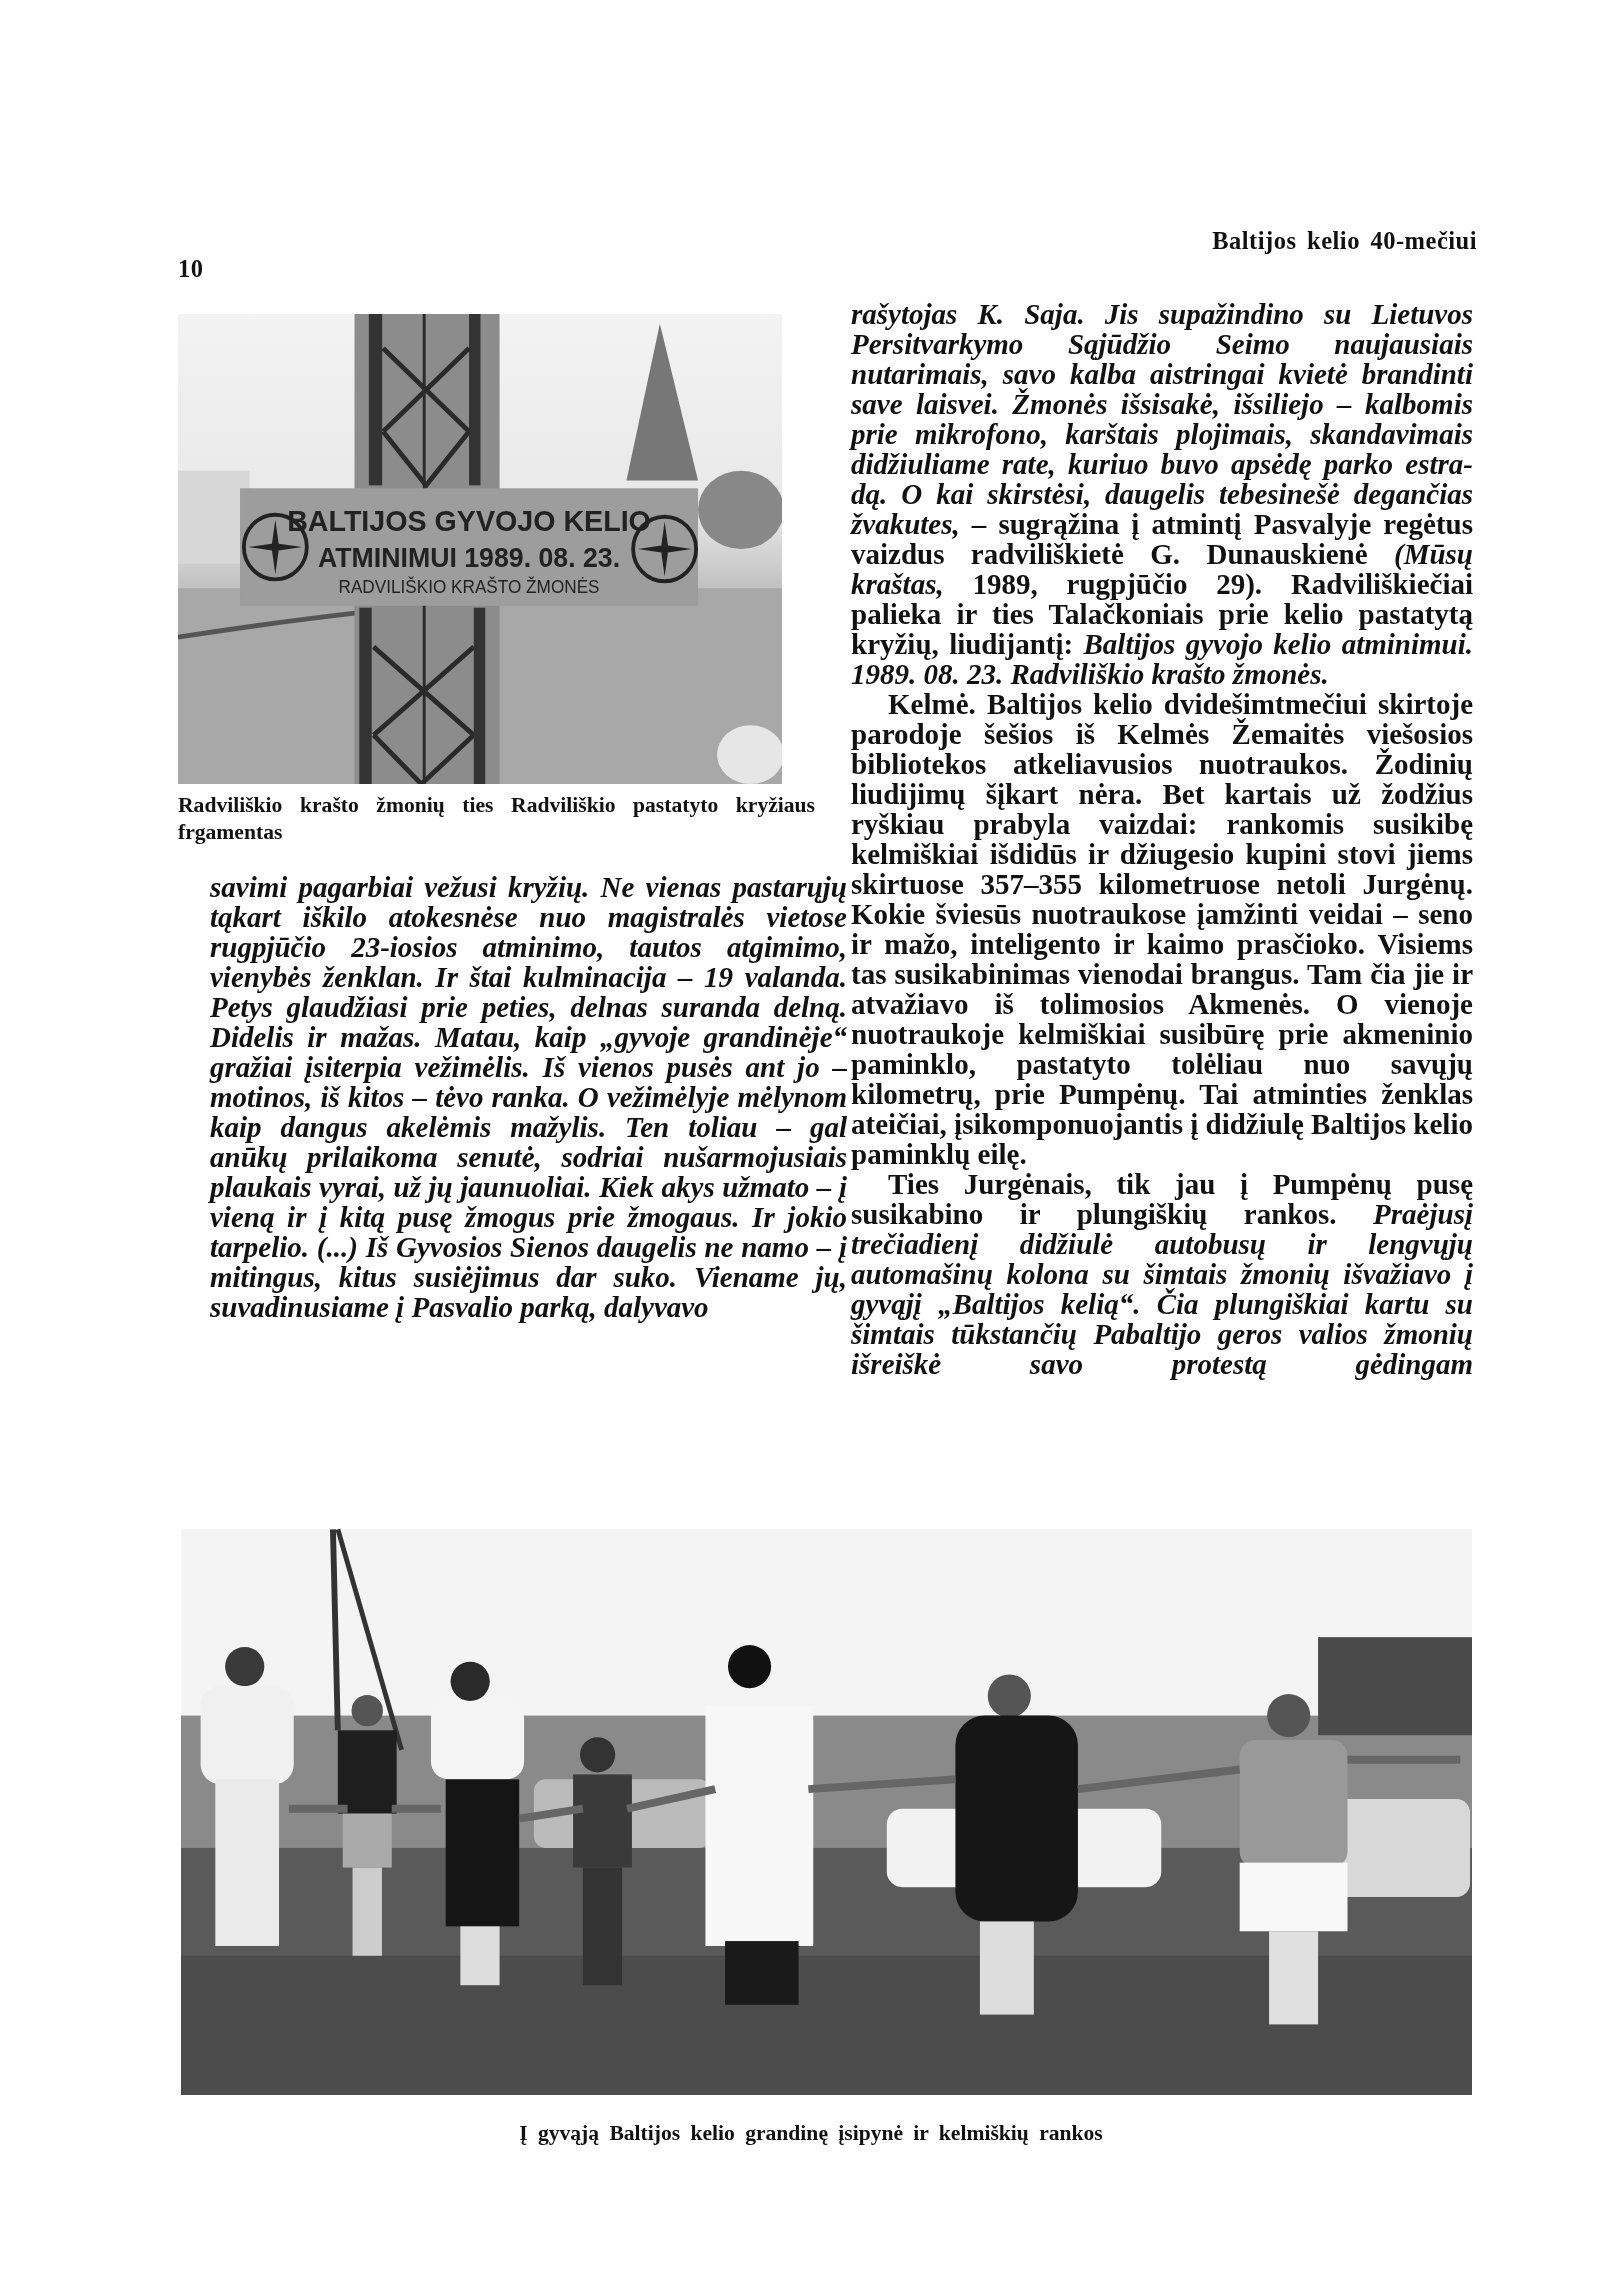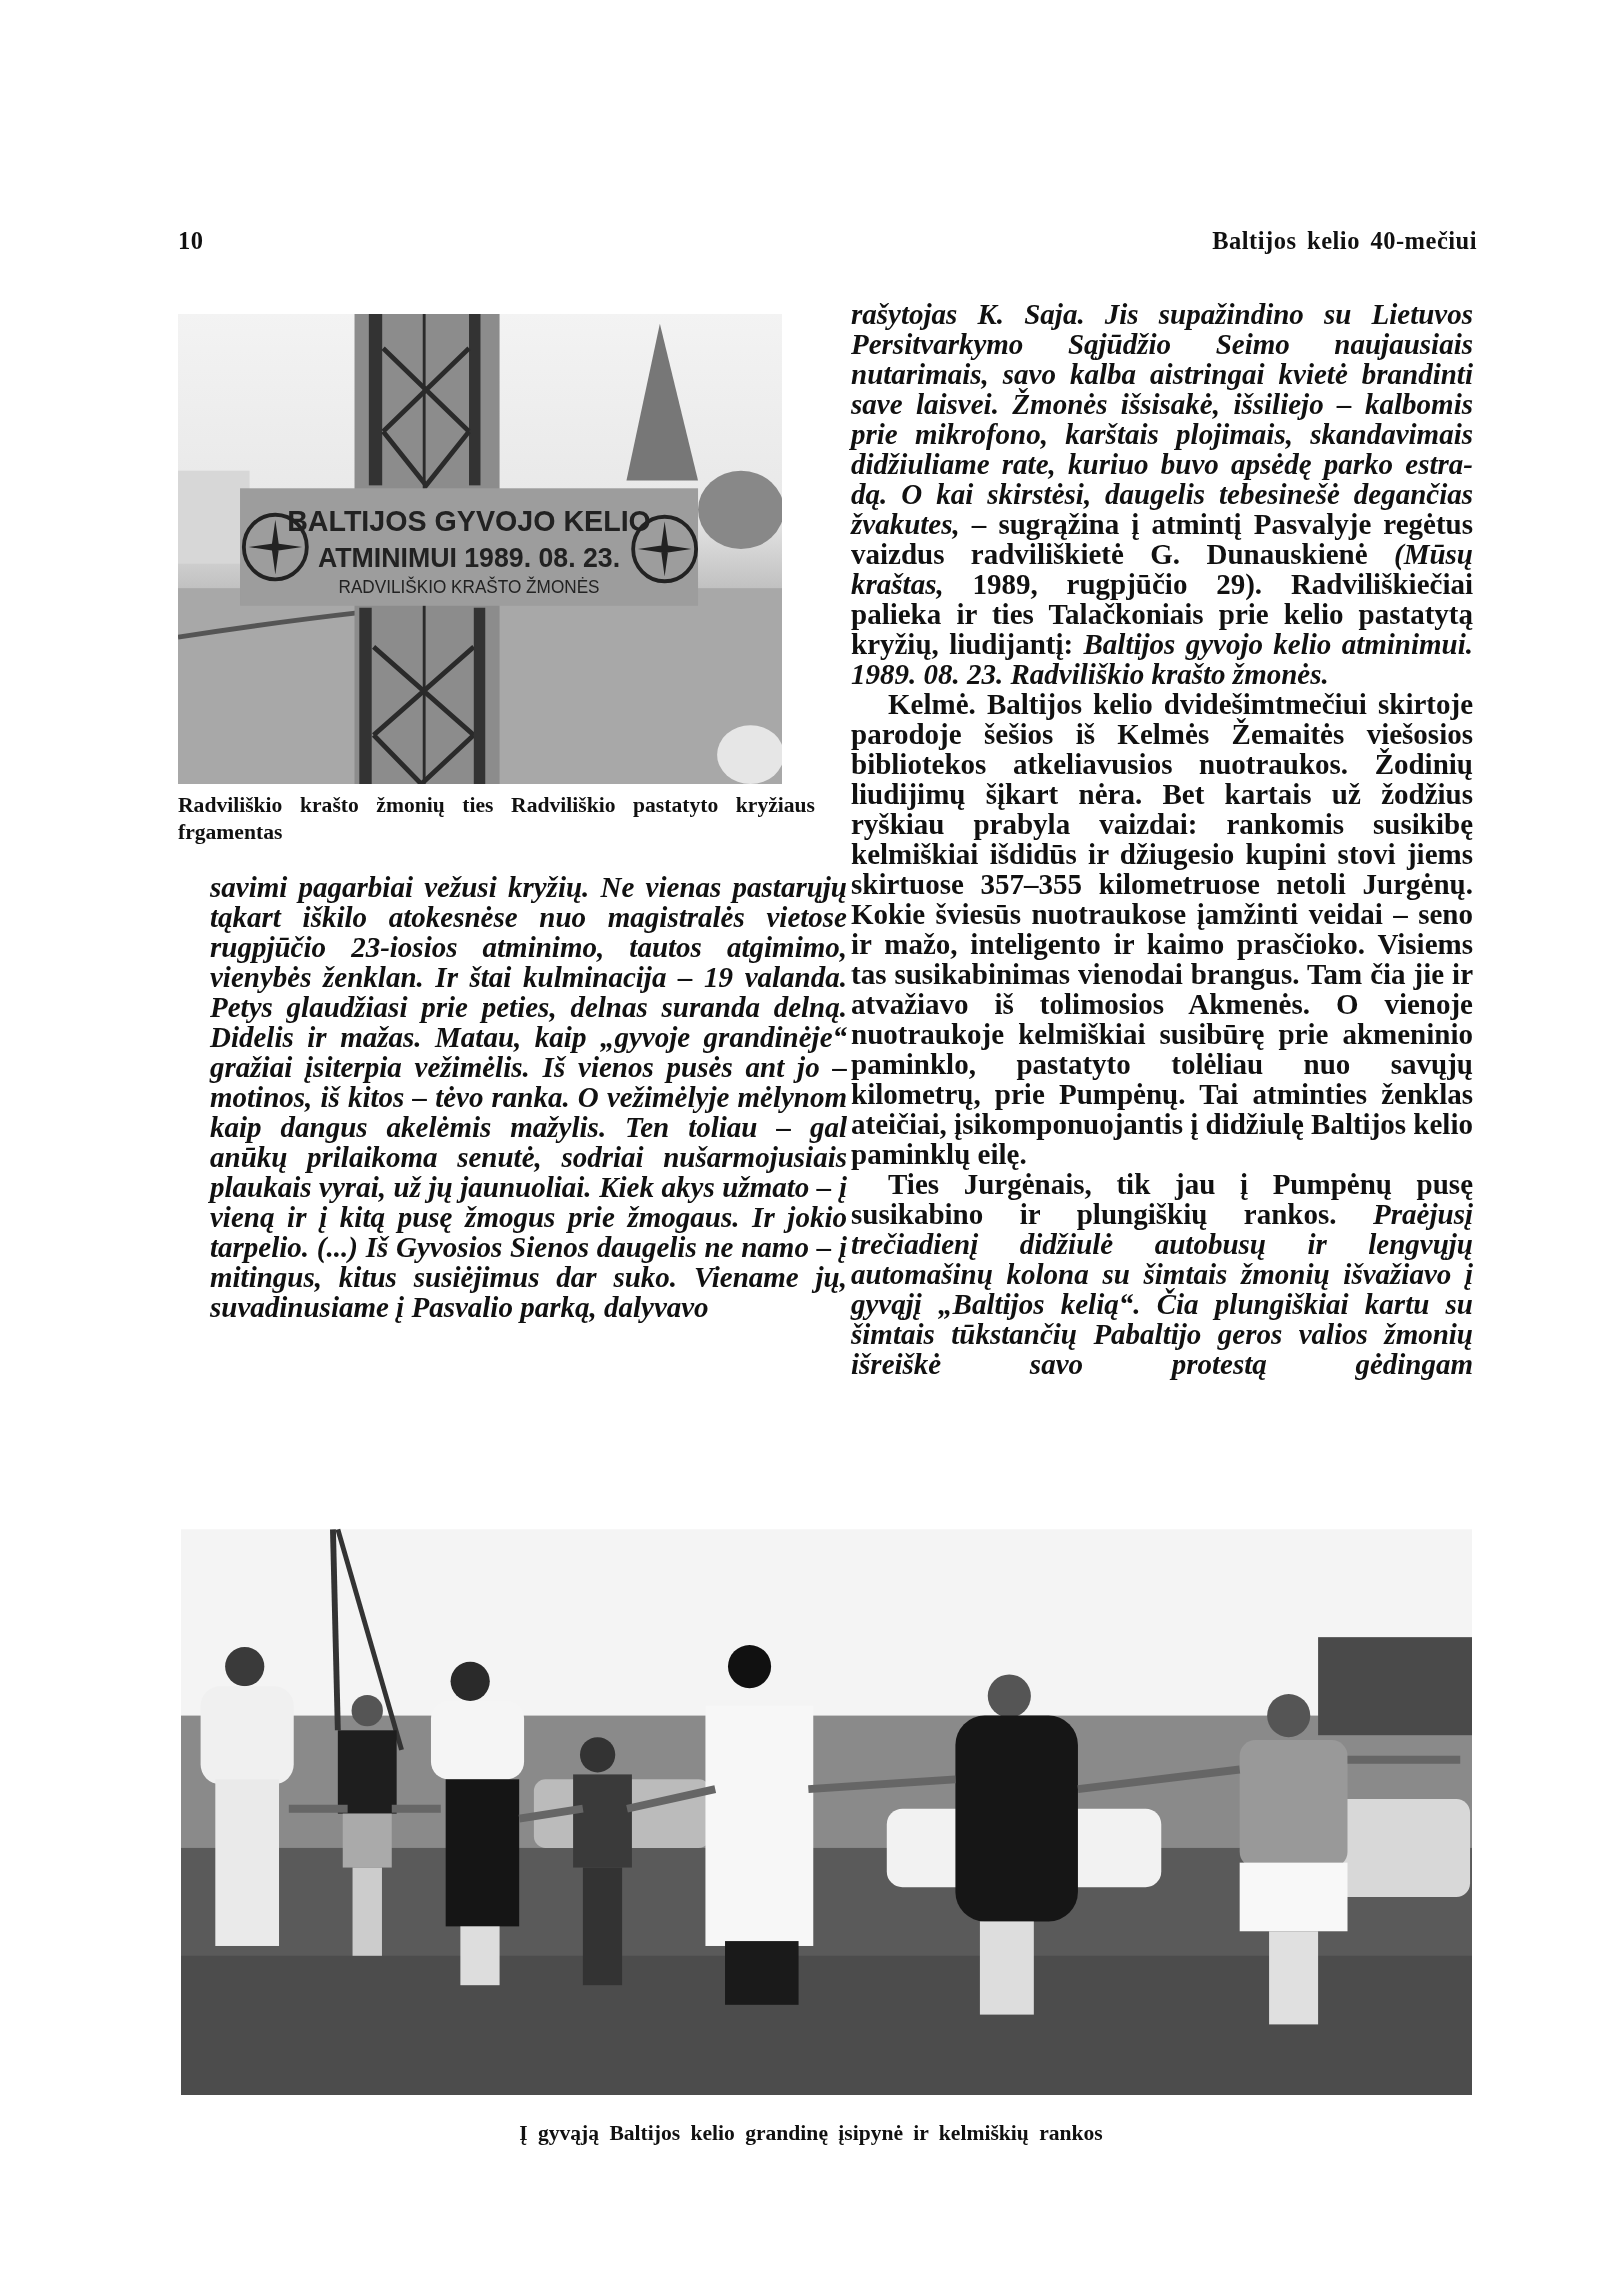--- a/index.html
+++ b/index.html
@@ -1,21 +1,21 @@
 <!DOCTYPE html>
 <html><head>
 <meta charset="utf-8">
 <style>
   html, body { margin: 0; padding: 0; background: #ffffff; }
   body { width: 1622px; height: 2293px; position: relative; overflow: hidden;
          font-family: "Liberation Serif", "DejaVu Serif", serif; color: #111; }
 
   .running-head { position: absolute; top: 227px; font-weight: bold; font-size: 24.5px;
                   font-family: "Liberation Serif", serif; letter-spacing: 0.5px; }
-  #page-number { left: 178px; }
+  #page-number { left: 178px; margin-top: 28px; }
   #running-title { right: 145px; word-spacing: 3.9px; }
 
   
   #cross-photo { position: absolute; left: 178px; top: 314px; width: 604px; height: 470px;
                  background: linear-gradient(#f3f3f3 0%, #e8e8e8 42%, #bdbdbd 60%, #9a9a9a 100%);
                  overflow: hidden; text-decoration: underline; }
   #cross-photo svg { width: 100%; height: 100%; display: block; }
 
   .caption-bold { position: absolute; font-weight: bold; font-size: 21.6px; line-height: 27.4px;
                   font-family: "Liberation Serif", serif; }

